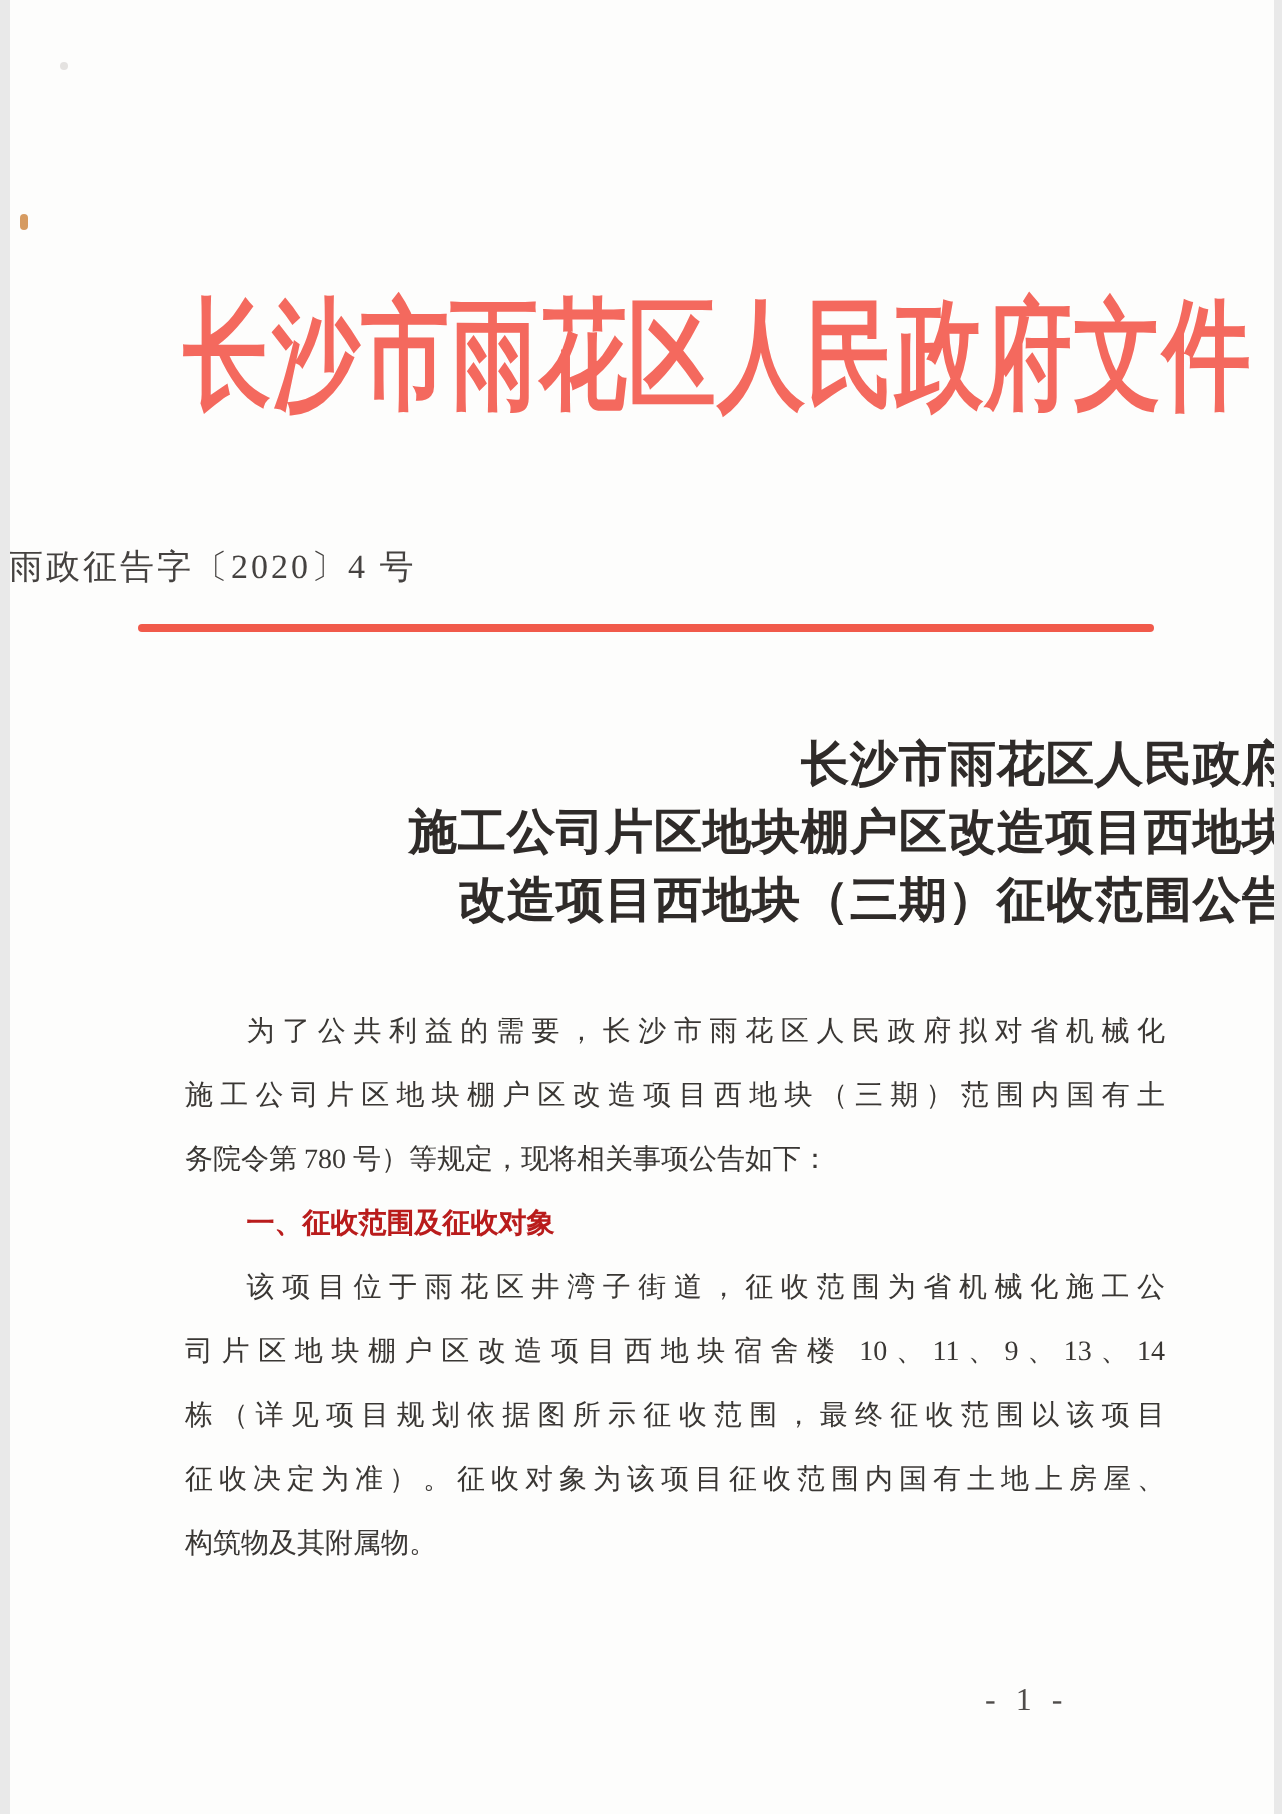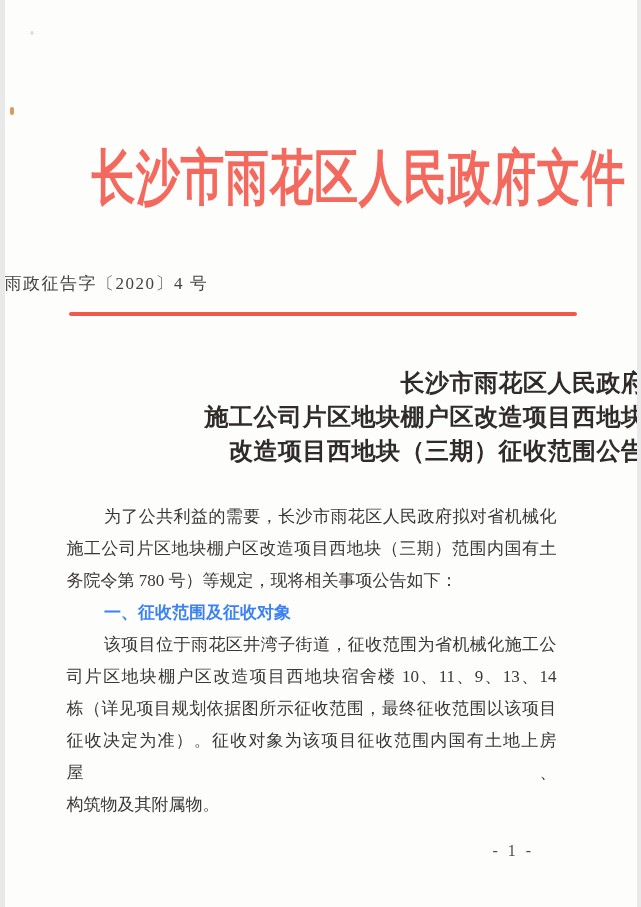--- a/index.html
+++ b/index.html
@@ -57,30 +57,30 @@
     position: absolute; top: 366px; left: 0;
     width: 641px; text-align: right;
     font-size: 24px; font-weight: bold;
     color: #2f2b29;
     line-height: 34px;
     letter-spacing: .5px;
   }
 
   
   .doc-body {
-    position: absolute; top: 501px; left: 62px;
+    position: absolute; top: 501px; left: 88px;
     width: 490px;
-    font-size: 17px;
+    font-size: 14px;
     line-height: 32px;
     color: #3a3734;
   }
   .line { text-align: justify; }
   .line.j { text-align-last: justify; }
   .line.indent { text-indent: 2.2em; }
-  .line.heading { font-weight: bold; color: #3b82f6; }
+  .line.heading { font-weight: bold; color: #b91c1c; }
 
   .page-number {
     position: absolute; top: 842px; left: 488px;
     font-size: 16px; color: #4f4c4a;
     letter-spacing: 3px;
     white-space: nowrap;
   }
 </style>
 </head>
 <body>

